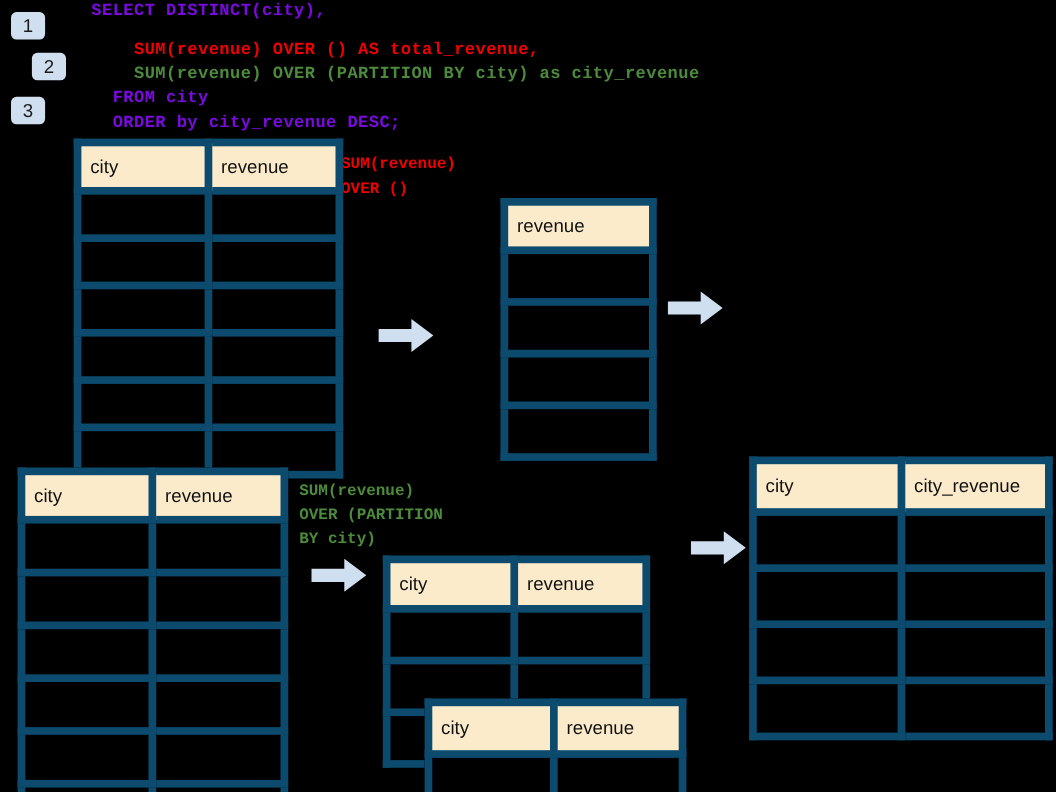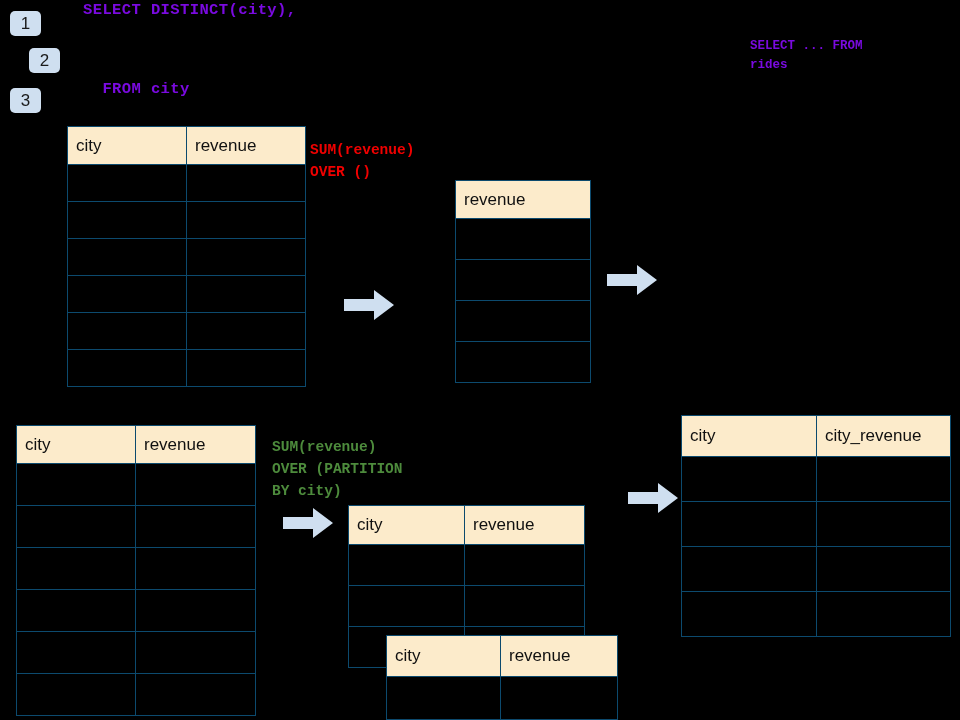--- a/index.html
+++ b/index.html
@@ -61,21 +61,21 @@
   .annot.green{color:#4d8b3c;}
 
   
   .tbl{
     position:absolute;
     border-collapse:collapse;
     table-layout:fixed;
     background:#000;
   }
   .tbl td{
-    border:1px solid #0c4a6e;
+    border:7px solid #0c4a6e;
     padding:0;
     background:#000000;
   }
   .tbl td.hdr{
     background:#fcebcb;
     color:#101010;
     font-family:"Liberation Sans", sans-serif;
     font-size:17px;
     padding-left:8px;
     vertical-align:middle;
@@ -94,24 +94,25 @@
     <span>1</span>
   </div>
   <div class="badge" style="left:29px;top:48px;">
     <span>2</span>
   </div>
   <div class="badge" style="left:10px;top:88px;">
     <span>3</span>
   </div>
 
   <div class="sql purple" style="left:83px;top:1px;">SELECT DISTINCT(city),</div>
+  <div class="sql red" style="left:83px;top:36px;">    SUM(revenue) OVER () AS total_revenue,</div>
+  <div class="sql green" style="left:83px;top:58px;">    SUM(revenue) OVER (PARTITION BY city) as city_revenue</div>
   <div class="sql purple" style="left:83px;top:80px;">  FROM city</div>
-
-  <div class="sql-side" style="left:750px;top:37px;">SELECT ... FROM
-rides</div>
+  <div class="sql purple" style="left:83px;top:102px;">  ORDER by city_revenue DESC;</div>
+
 
   <div class="annot red" style="left:310px;top:139px;">SUM(revenue)
 OVER ()</div>
   <div class="annot green" style="left:272px;top:436px;">SUM(revenue)
 OVER (PARTITION
 BY city)</div>
 
   <table class="tbl" style="left:67px;top:126px;width:238px;">
     <colgroup>
         <col style="width:119px">

